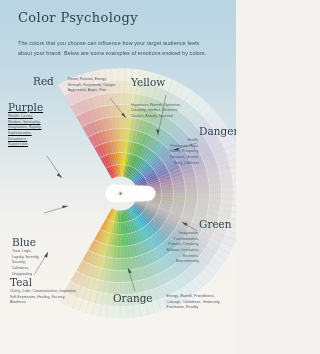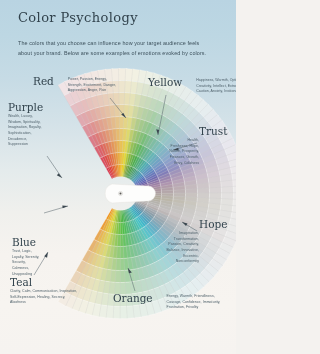--- a/index.html
+++ b/index.html
@@ -44,22 +44,22 @@
   }
   .lbl .kw {
     font-size:3.5px; line-height:1.62;
     color:#4b5d67; letter-spacing:.05px;
   }
   .row { display:flex; align-items:flex-start; gap:14px; }
   .row .kw { padding-top:1px; }
   .stack .kw { margin-top:1.5px; }
   
   #lb-red    { left:33px;  top:76px;  }
-  #lb-yellow { left:148px; top:77px;  }
-  #lb-purple { left:8px;   top:102px; }
+  #lb-yellow { left:131px; top:77px;flex-direction:column;  }
+  #lb-purple { left:8px;   top:102px;text-decoration:underline; }
   #lb-green  { left:199px; top:126px; text-align:right; }
   #lb-blue   { left:12px;  top:193px;margin-top:44px; }
   #lb-pink   { left:199px; top:219px; }
   #lb-teal   { left:10px;  top:277px; }
   #lb-orange { left:113px; top:293px; }
   #lb-green .kw, #lb-pink .kw { text-align:right; }
   #lb-green .nm, #lb-pink .nm { text-align:right; }
   
   #leaders { position:absolute; inset:0; pointer-events:none; }
 </style>
@@ -997,31 +997,31 @@
     <span class="nm">Yellow</span>
     <span class="kw" style="width:58px">Happiness, Warmth, Optimism, Creativity, Intellect, Extrovert, Caution, Anxiety, Irrational</span>
   </div>
 
   <div class="lbl stack" id="lb-purple">
     <div class="nm">Purple</div>
     <div class="kw" style="width:34px">Wealth, Luxury, Wisdom, Spirituality, Imagination, Royalty, Sophistication, Decadence, Suppression</div>
   </div>
 
   <div class="lbl stack" id="lb-green">
-    <div class="nm">Trust</div>
+    <div class="nm">Danger</div>
     <div class="kw" style="width:30px;margin-left:-30px">Health, Freshness, Hope, Nature, Prosperity, Finances, Growth, Envy, Coldness</div>
   </div>
 
   <div class="lbl stack" id="lb-blue">
     <div class="nm">Blue</div>
     <div class="kw" style="width:30px">Trust, Logic, Loyalty, Serenity, Security, Calmness, Unappealing</div>
   </div>
 
   <div class="lbl stack" id="lb-pink">
-    <div class="nm">Hope</div>
+    <div class="nm">Green</div>
     <div class="kw" style="width:34px;margin-left:-34px">Imagination, Transformation, Passion, Creativity, Balance, Innovative, Eccentric, Nonconformity</div>
   </div>
 
   <div class="lbl row" id="lb-orange">
     <span class="nm">Orange</span>
     <span class="kw" style="width:62px">Energy, Warmth, Friendliness, Courage, Confidence, Immaturity, Frustration, Frivolity</span>
   </div>
 
   <div class="lbl stack" id="lb-teal">
     <div class="nm">Teal</div>

